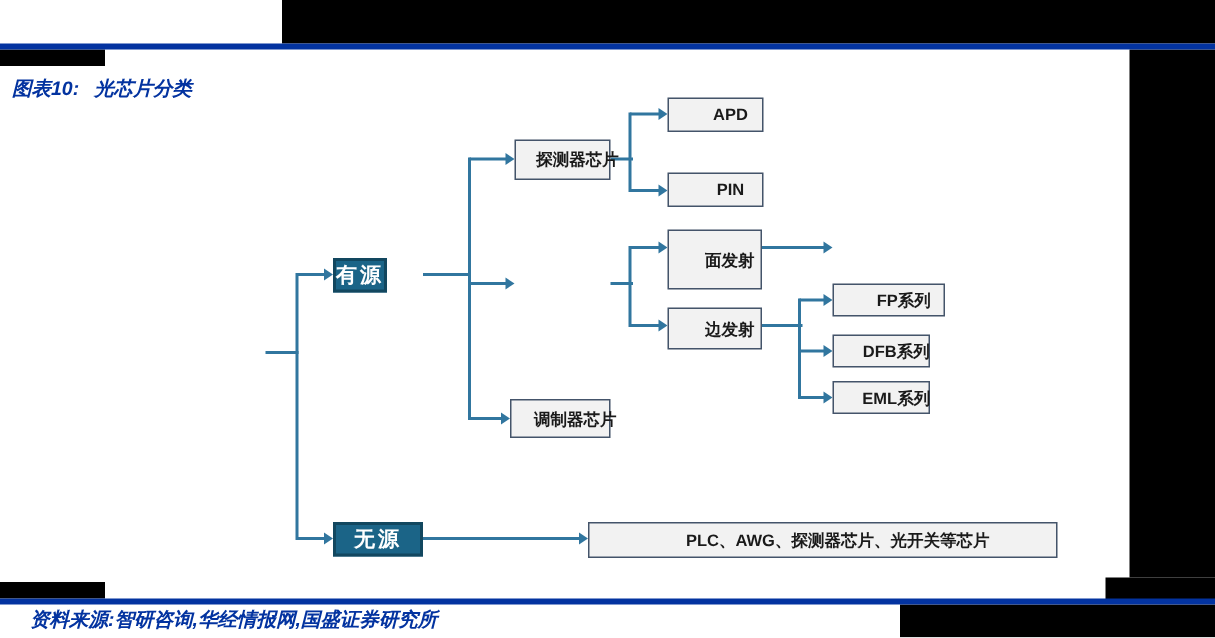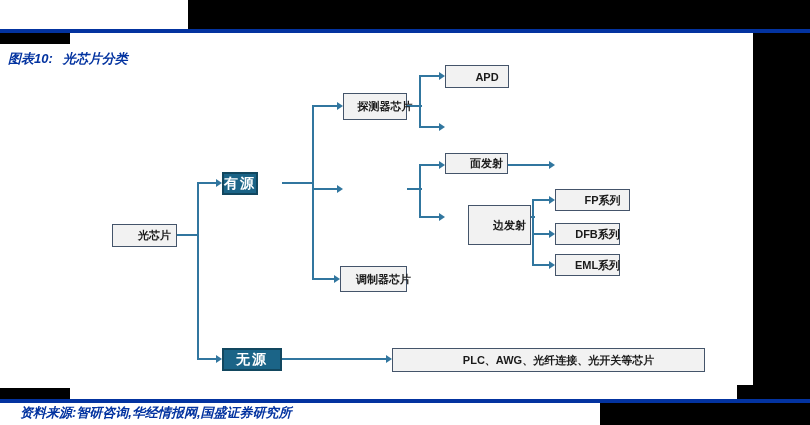--- a/index.html
+++ b/index.html
@@ -113,26 +113,26 @@
 
   <div class="h" style="left:533px;top:233px;width:17px"></div>
   <div class="arr" style="left:549px;top:230px"></div>
 
   <div class="h" style="left:533px;top:264px;width:17px"></div>
   <div class="arr" style="left:549px;top:261px"></div>
 
   <div class="h" style="left:282px;top:358px;width:105px"></div>
   <div class="arr" style="left:386px;top:355px"></div>
 
-  <div class="node light" style="left:112px;top:224px;width:65px;height:23px">光芯片</div>
   <div class="node dark" style="left:222px;top:172px;width:36px;height:23px">有源</div>
   <div class="node dark" style="left:222px;top:348px;width:60px;height:23px">无源</div>
   <div class="node light" style="left:343px;top:93px;width:64px;height:27px">探测器芯片</div>
   <div class="node light" style="left:340px;top:266px;width:67px;height:26px">调制器芯片</div>
   <div class="node light" style="left:445px;top:65px;width:64px;height:23px">APD</div>
-  <div class="node light" style="left:445px;top:153px;width:63px;height:21px">面发射</div>
-  <div class="node light" style="left:468px;top:205px;width:63px;height:40px">边发射</div>
+  <div class="node light" style="left:445px;top:115px;width:64px;height:23px">PIN</div>
+  <div class="node light" style="left:445px;top:153px;width:63px;height:40px">面发射</div>
+  <div class="node light" style="left:445px;top:205px;width:63px;height:28px">边发射</div>
   <div class="node light" style="left:555px;top:189px;width:75px;height:22px">FP系列</div>
   <div class="node light" style="left:555px;top:223px;width:65px;height:22px">DFB系列</div>
   <div class="node light" style="left:555px;top:254px;width:65px;height:22px">EML系列</div>
-  <div class="node light" style="left:392px;top:348px;width:313px;height:24px">PLC、AWG、光纤连接、光开关等芯片</div>
+  <div class="node light" style="left:392px;top:348px;width:313px;height:24px">PLC、AWG、探测器芯片、光开关等芯片</div>
 
 </div>
 
 </body></html>

